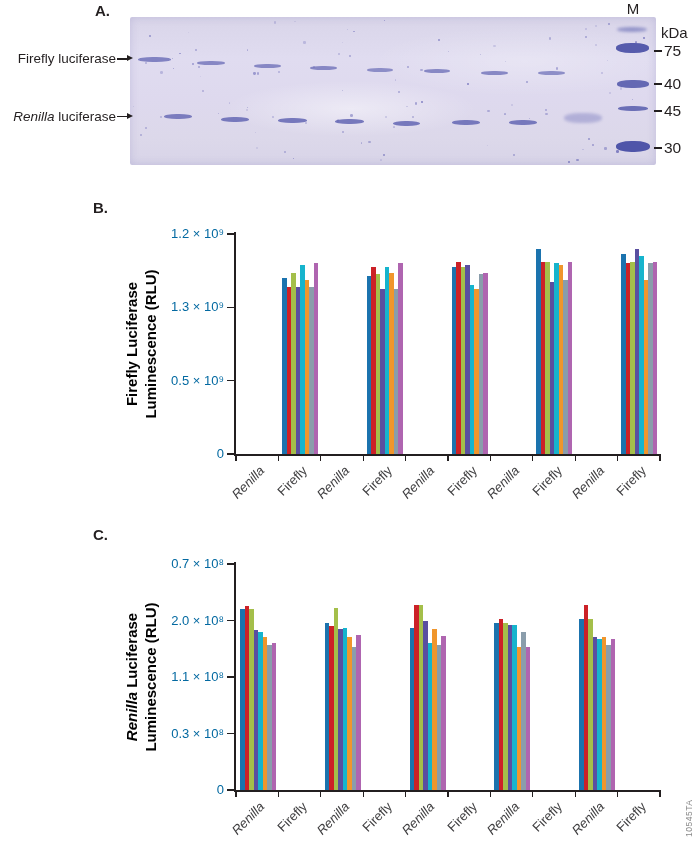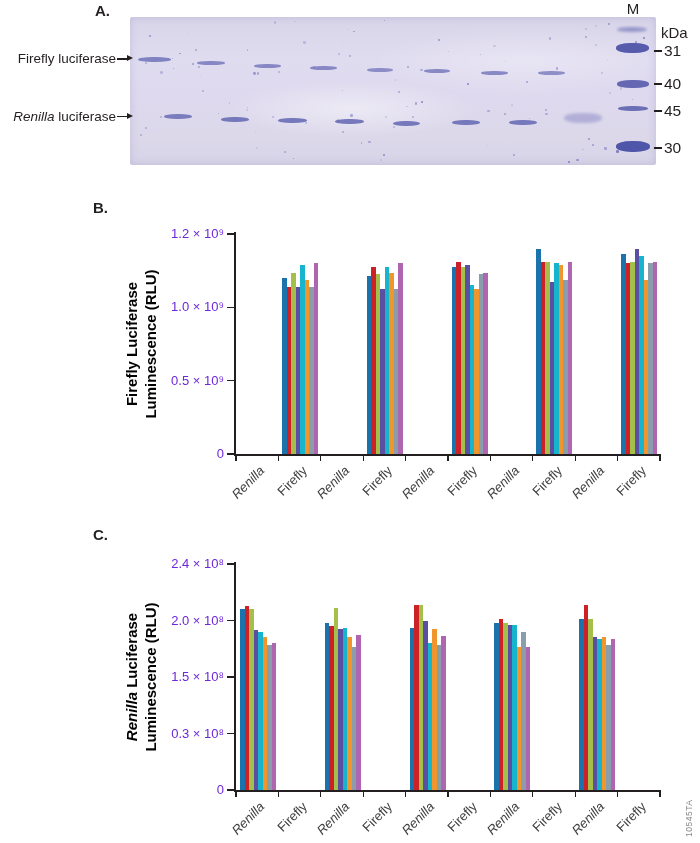--- a/index.html
+++ b/index.html
@@ -20,21 +20,21 @@
   .arrow-head{position:absolute;width:0;height:0;border-left:6px solid #231f20;
               border-top:3.6px solid transparent;border-bottom:3.6px solid transparent;}
   .marker-m{position:absolute;left:616px;top:0;width:34px;text-align:center;font-size:15px;}
   .kda{position:absolute;left:661px;top:24px;font-size:15px;}
   .kda-num{position:absolute;left:664px;font-size:15.5px;}
   .kda-tick{position:absolute;left:654px;width:8px;height:1.6px;background:#231f20;}
   .axis-v{position:absolute;width:1.6px;background:#231f20;}
   .axis-h{position:absolute;height:1.6px;background:#231f20;}
   .tick-y{position:absolute;width:7px;height:1.4px;background:#231f20;}
   .tick-x{position:absolute;width:1.4px;height:6px;background:#231f20;}
-  .ylab{position:absolute;font-size:13px;color:#6d28d9;white-space:nowrap;text-align:right;}
+  .ylab{position:absolute;font-size:13px;color:#0369a1;white-space:nowrap;text-align:right;}
   .xlab{position:absolute;font-size:13px;color:#414042;white-space:nowrap;
         transform-origin:100% 0;transform:rotate(-45deg);}
   .bar{position:absolute;}
   .ytitle{position:absolute;width:300px;height:40px;transform:rotate(-90deg);
           text-align:center;font-size:15px;font-weight:bold;line-height:19px;color:#000;}
   .footer-code{position:absolute;left:667px;top:810px;width:44px;height:10px;
                transform:rotate(-90deg);font-size:8.5px;color:#8a8a8a;letter-spacing:0.5px;}
   .it{font-style:italic;}
 </style>
 </head>
@@ -170,35 +170,35 @@
 
   <div class="panel-letter" style="left:93px;top:199px;">B.</div>
   <div class="panel-letter" style="left:93px;top:526px;">C.</div>
 <div class="gel-row-label" style="top: 51px;"><span>Firefly luciferase</span></div>
     <div class="arrow-line" style="left: 117px; top: 58.2px;"></div>
     <div class="arrow-head" style="left: 127px; top: 55.4px;"></div>
     <div class="gel-row-label" style="top: 108.5px;"><span class="it">Renilla</span><span> luciferase</span></div>
     <div class="arrow-line" style="left: 117px; top: 115.7px;"></div>
     <div class="arrow-head" style="left: 127px; top: 112.9px;"></div>
     <div class="kda-tick" style="top: 50.2px;"></div>
-    <div class="kda-num" style="top: 42px;">31</div>
+    <div class="kda-num" style="top: 42px;">75</div>
     <div class="kda-tick" style="top: 83.2px;"></div>
     <div class="kda-num" style="top: 75px;">40</div>
     <div class="kda-tick" style="top: 110.2px;"></div>
     <div class="kda-num" style="top: 102px;">45</div>
     <div class="kda-tick" style="top: 147.2px;"></div>
     <div class="kda-num" style="top: 139px;">30</div>
     <div class="axis-v" style="left: 234.4px; top: 232px; height: 223.6px;"></div>
     <div class="axis-h" style="left: 234.4px; top: 454px; width: 427px;"></div>
     <div class="tick-y" style="left: 227px; top: 453.3px;"></div>
     <div class="ylab" style="right: 476px; top: 446px;">0</div>
     <div class="tick-y" style="left: 227px; top: 379.967px;"></div>
     <div class="ylab" style="right: 476px; top: 372.667px;">0.5 × 10⁹</div>
     <div class="tick-y" style="left: 227px; top: 306.633px;"></div>
-    <div class="ylab" style="right: 476px; top: 299.333px;">1.0 × 10⁹</div>
+    <div class="ylab" style="right: 476px; top: 299.333px;">1.3 × 10⁹</div>
     <div class="tick-y" style="left: 227px; top: 233.3px;"></div>
     <div class="ylab" style="right: 476px; top: 226px;">1.2 × 10⁹</div>
     <div class="tick-x" style="left: 235.3px; top: 455.4px;"></div>
     <div class="tick-x" style="left: 277.7px; top: 455.4px;"></div>
     <div class="tick-x" style="left: 320.1px; top: 455.4px;"></div>
     <div class="tick-x" style="left: 362.5px; top: 455.4px;"></div>
     <div class="tick-x" style="left: 404.9px; top: 455.4px;"></div>
     <div class="tick-x" style="left: 447.3px; top: 455.4px;"></div>
     <div class="tick-x" style="left: 489.7px; top: 455.4px;"></div>
     <div class="tick-x" style="left: 532.1px; top: 455.4px;"></div>
@@ -259,25 +259,25 @@
       <div><span>Firefly Luciferase</span></div>
       <div><span>Luminescence (RLU)</span></div>
     </div>
     <div class="axis-v" style="left: 234.4px; top: 562px; height: 229.6px;"></div>
     <div class="axis-h" style="left: 234.4px; top: 790px; width: 427px;"></div>
     <div class="tick-y" style="left: 227px; top: 789.3px;"></div>
     <div class="ylab" style="right: 476px; top: 782px;">0</div>
     <div class="tick-y" style="left: 227px; top: 732.8px;"></div>
     <div class="ylab" style="right: 476px; top: 725.5px;">0.3 × 10⁸</div>
     <div class="tick-y" style="left: 227px; top: 676.3px;"></div>
-    <div class="ylab" style="right: 476px; top: 669px;">1.5 × 10⁸</div>
+    <div class="ylab" style="right: 476px; top: 669px;">1.1 × 10⁸</div>
     <div class="tick-y" style="left: 227px; top: 619.8px;"></div>
     <div class="ylab" style="right: 476px; top: 612.5px;">2.0 × 10⁸</div>
     <div class="tick-y" style="left: 227px; top: 563.3px;"></div>
-    <div class="ylab" style="right: 476px; top: 556px;">2.4 × 10⁸</div>
+    <div class="ylab" style="right: 476px; top: 556px;">0.7 × 10⁸</div>
     <div class="tick-x" style="left: 235.3px; top: 791.4px;"></div>
     <div class="tick-x" style="left: 277.7px; top: 791.4px;"></div>
     <div class="tick-x" style="left: 320.1px; top: 791.4px;"></div>
     <div class="tick-x" style="left: 362.5px; top: 791.4px;"></div>
     <div class="tick-x" style="left: 404.9px; top: 791.4px;"></div>
     <div class="tick-x" style="left: 447.3px; top: 791.4px;"></div>
     <div class="tick-x" style="left: 489.7px; top: 791.4px;"></div>
     <div class="tick-x" style="left: 532.1px; top: 791.4px;"></div>
     <div class="tick-x" style="left: 574.5px; top: 791.4px;"></div>
     <div class="tick-x" style="left: 616.9px; top: 791.4px;"></div>

